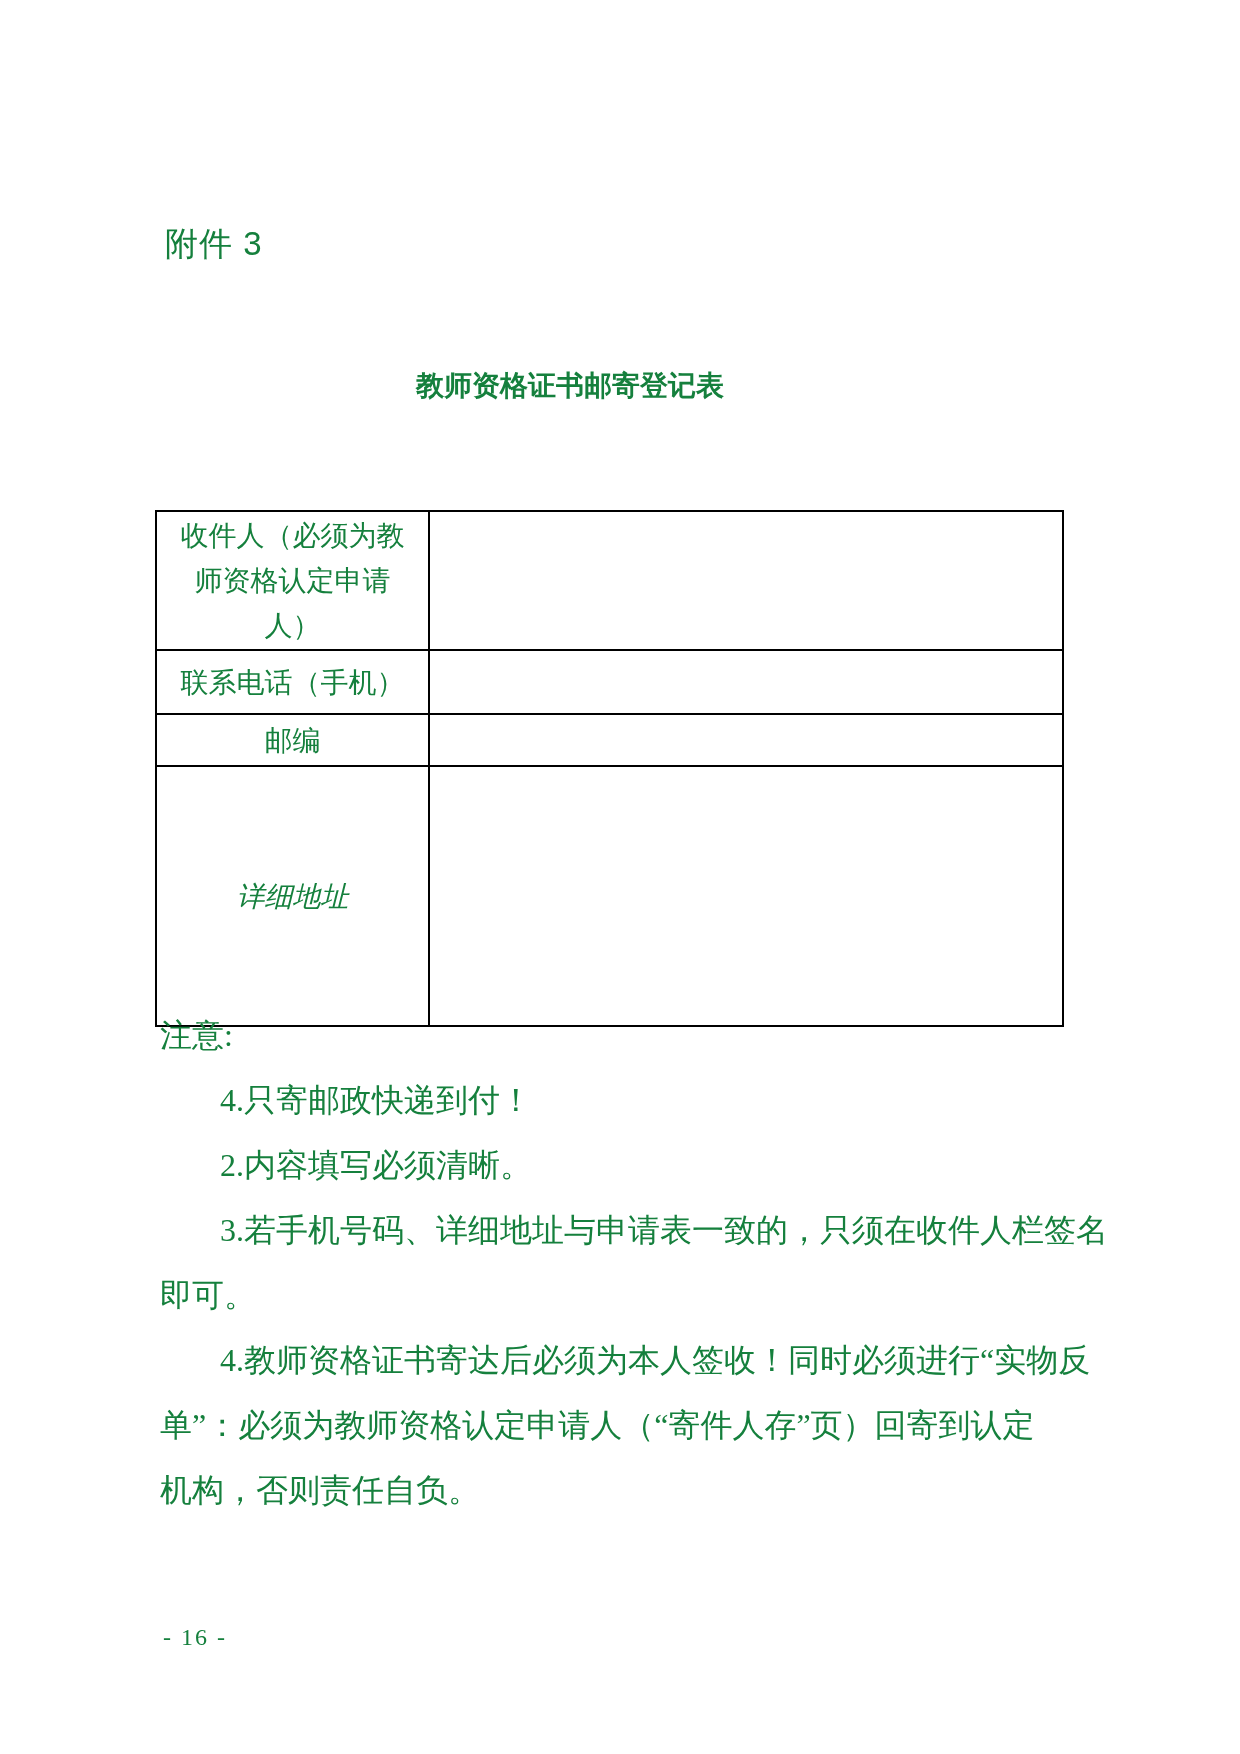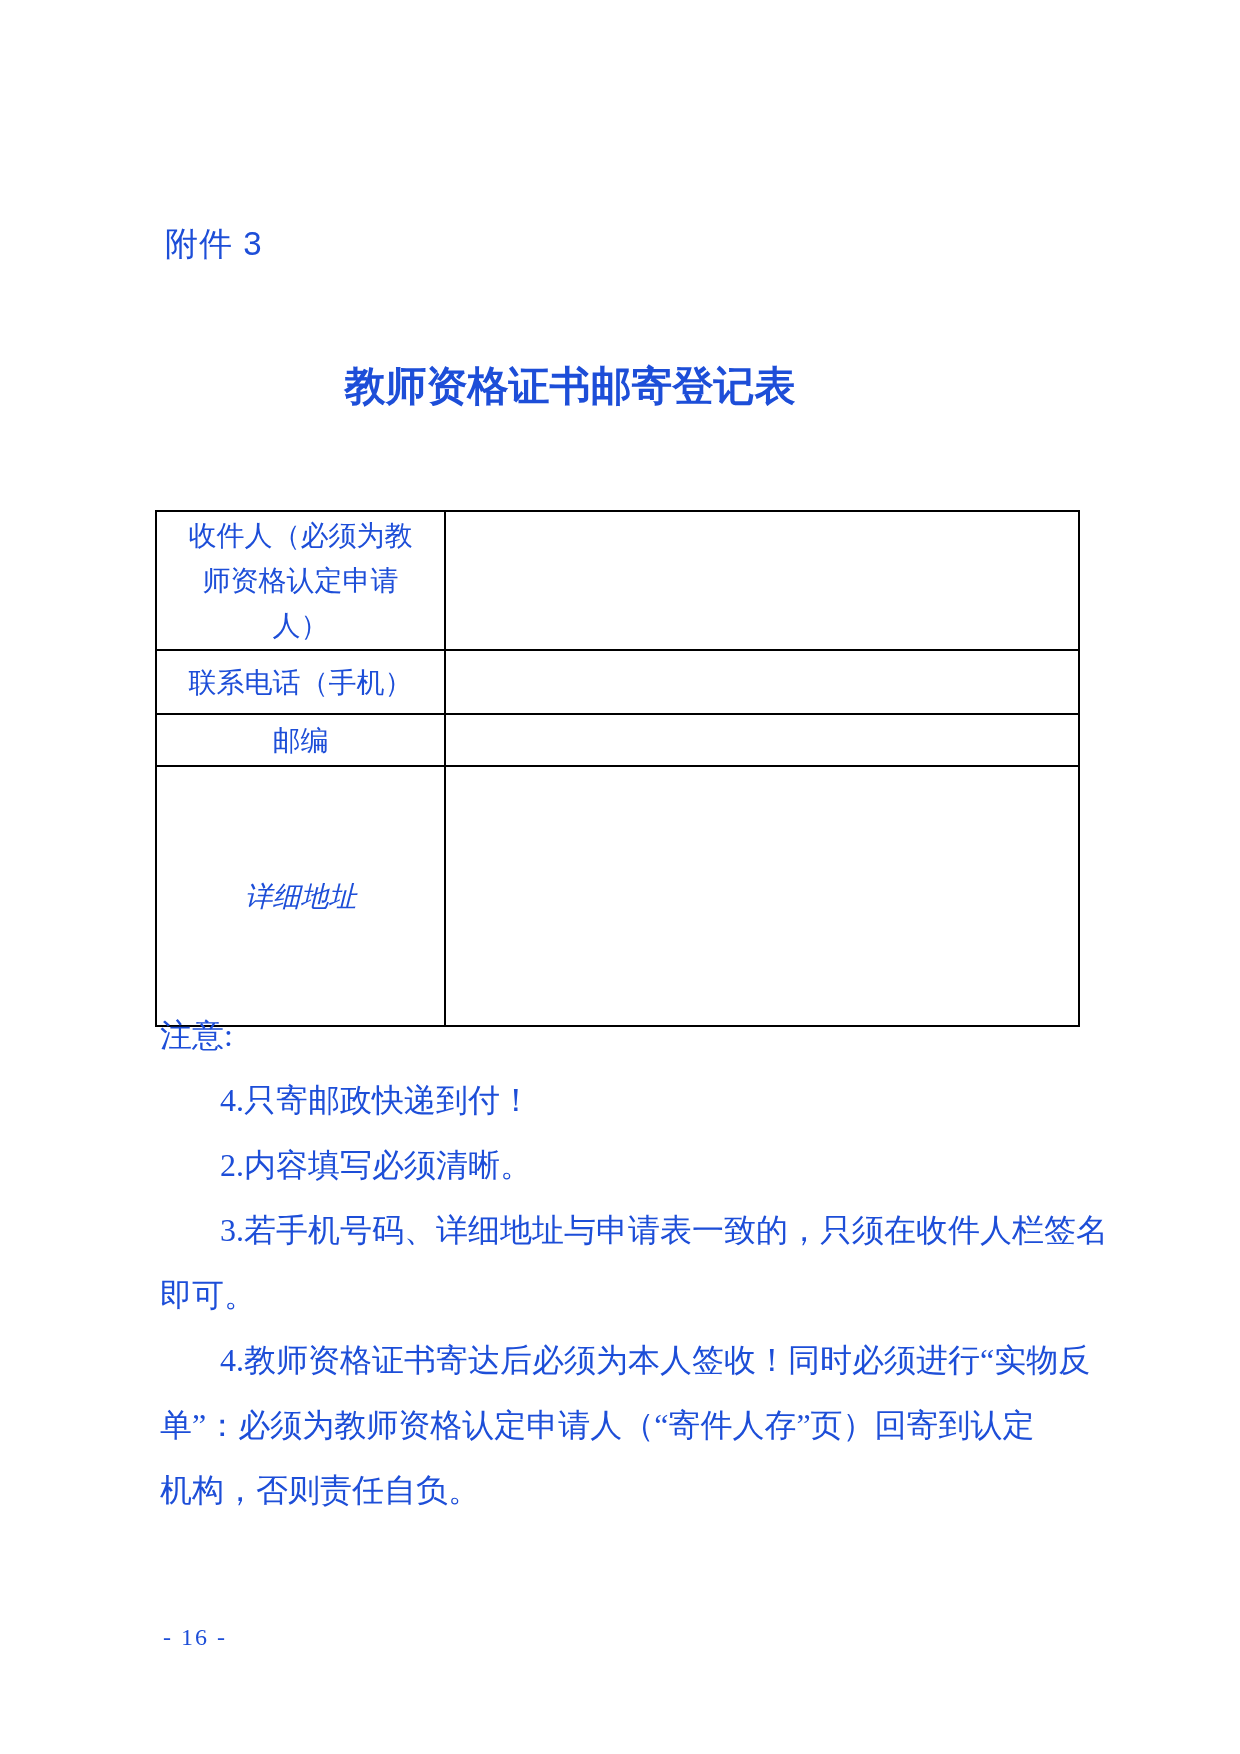--- a/index.html
+++ b/index.html
@@ -1,40 +1,40 @@
 <!DOCTYPE html>
 <html lang="zh"><head>
 <meta charset="utf-8">
 <style>
   html, body { margin: 0; padding: 0; background: #ffffff; }
   .page {
     position: relative;
     width: 1240px;
     height: 1754px;
     background: #ffffff;
-    color: #1d4ed8;
+    color: #15803d;
     font-family: "Liberation Serif", "DejaVu Serif", serif;
     overflow: hidden;
   }
   .attachment {
     position: absolute;
     left: 165px;
     top: 224px;
     font-family: "Liberation Sans", "DejaVu Sans", sans-serif;
     font-size: 33px;
     line-height: 40px;
     letter-spacing: 1px;
   }
   .doc-title {
     position: absolute;
     left: 155px;
     top: 356px;
     width: 830px;
     text-align: center;
-    font-size: 41px;
+    font-size: 28px;
     font-weight: bold;
     letter-spacing: 0px;
     line-height: 60px;
     white-space: nowrap;
   }
   table.form-table {
     position: absolute;
     left: 155px;
     top: 510px;
     width: 867px;
@@ -44,21 +44,21 @@
   table.form-table td {
     border: 2px solid #000000;
     vertical-align: middle;
     overflow: visible;
   }
   td.label-cell {
     width: 237px;
     text-align: center;
     font-size: 28px;
     line-height: 45px;
-    padding: 0 25px;
+    padding: 0 17px;
   }
   td.label-cell.nowrap { white-space: nowrap; }
   td.value-cell { width: 630px; }
   tr.row-recipient { height: 139px; }
   tr.row-phone     { height: 64px; }
   tr.row-postcode  { height: 52px; }
   tr.row-address   { height: 260px; font-style: italic; }
   .notes {
     position: absolute;
     left: 160px;

